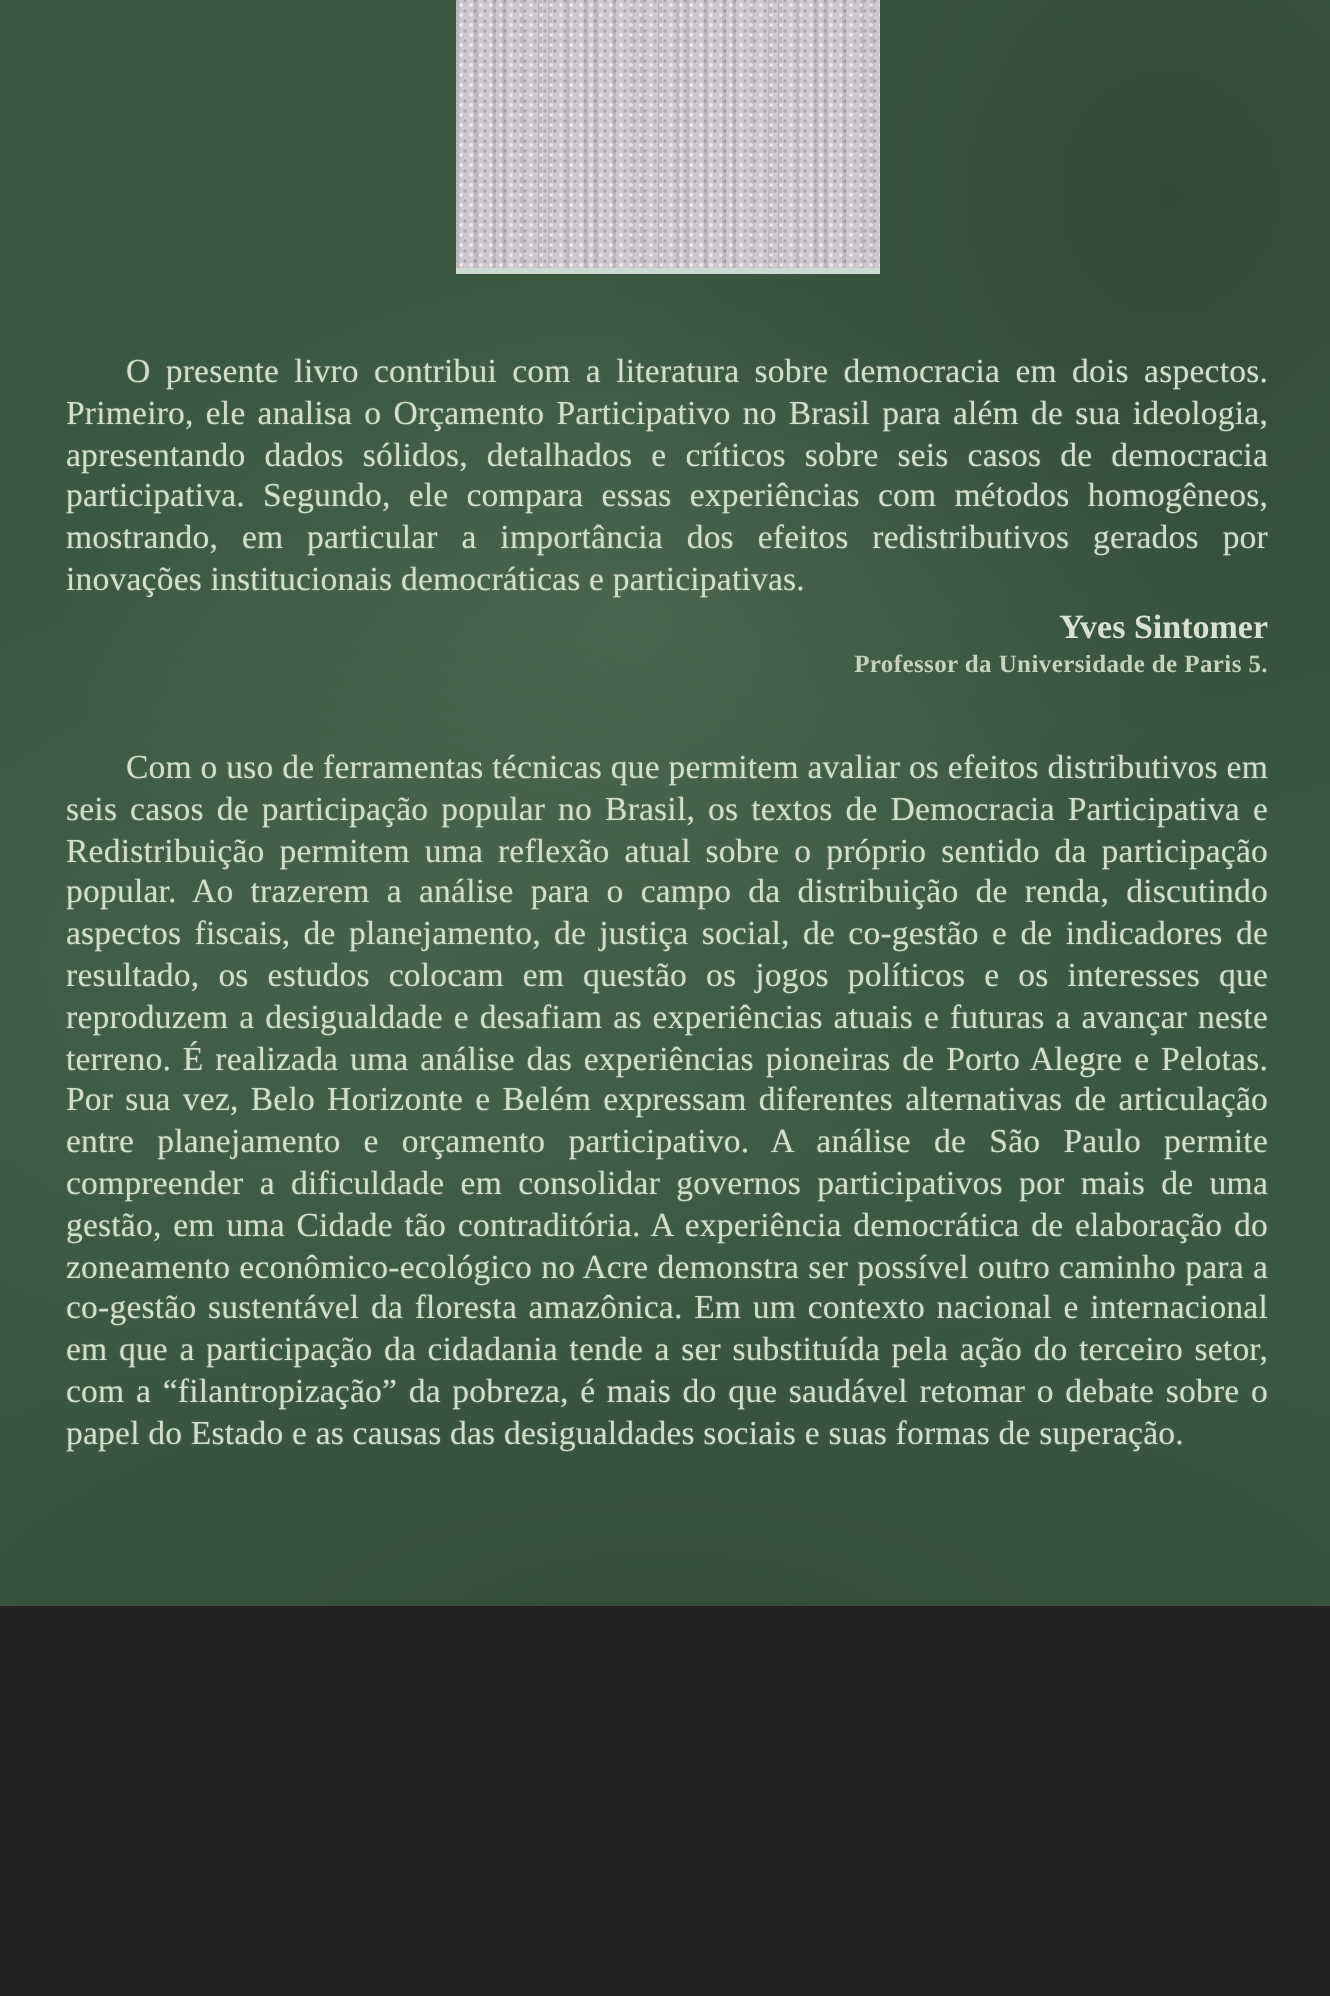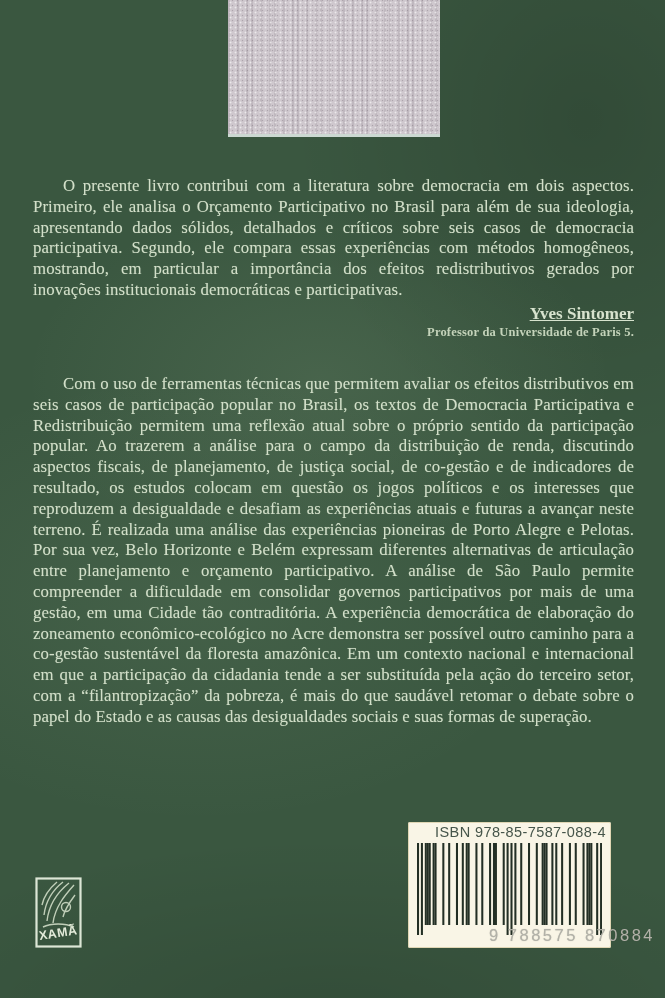--- a/index.html
+++ b/index.html
@@ -1,17 +1,17 @@
 <!DOCTYPE html>
 <html><head>
 <meta charset="utf-8">
 <style>
   html,body{margin:0;padding:0;background:#222;}
   #cover{
-    position:relative;width:665px;height:998px;overflow:hidden;
+    position:relative;width:665px;height:803px;overflow:hidden;
     background:
       radial-gradient(ellipse 420px 260px at 48% 38%, rgba(190,212,176,.10), rgba(0,0,0,0) 70%),
       radial-gradient(ellipse 520px 320px at 30% 60%, rgba(190,212,176,.08), rgba(0,0,0,0) 70%),
       radial-gradient(ellipse 420px 480px at 88% 12%, rgba(0,0,0,.14), rgba(0,0,0,0) 70%),
       radial-gradient(ellipse 700px 260px at 50% 102%, rgba(0,0,0,.12), rgba(0,0,0,0) 70%),
       #3a5740;
     font-family:"Liberation Serif","DejaVu Serif",serif;
   }
   
   .fabric{
@@ -25,21 +25,21 @@
     background-position:0 0,2px 3px,0 0;
     border-bottom:3px solid #ccd9d2;
   }
   .textblock{position:absolute;left:33px;width:601px;color:#d2dfc9;}
   .blurb{
     margin:0;text-align:justify;text-indent:30px;
     font-size:16.8px;line-height:20.8px;letter-spacing:.1px;
     text-shadow:0 0 1px rgba(214,229,203,.35);
   }
   .sig{margin:2px 0 0 0;text-align:right;}
-  .sig-name{font-size:17px;font-weight:bold;line-height:21px;color:#d7e3ce;text-decoration:underline;}
+  .sig-name{font-size:17px;font-weight:bold;line-height:21px;color:#d7e3ce;}
   .sig-title{font-size:12.5px;line-height:17px;font-weight:bold;color:#c4d3ba;letter-spacing:.2px;}
   
   .logo{position:absolute;left:35px;top:877px;width:47px;height:71px;}
   
   .barcode-box{
     position:absolute;left:408px;top:822px;width:203px;height:126px;
     background:#f9f5e6;border-radius:2px;box-shadow:0 0 0 1px #e0d6b4 inset;
   }
   .isbn-label{
     position:absolute;top:2px;left:0;width:100%;text-align:center;

